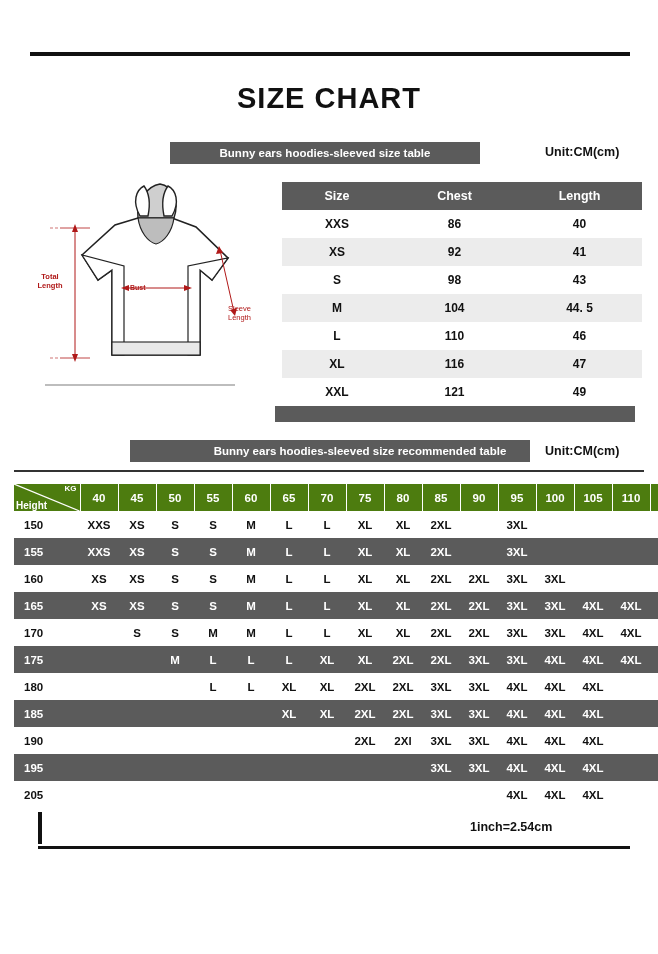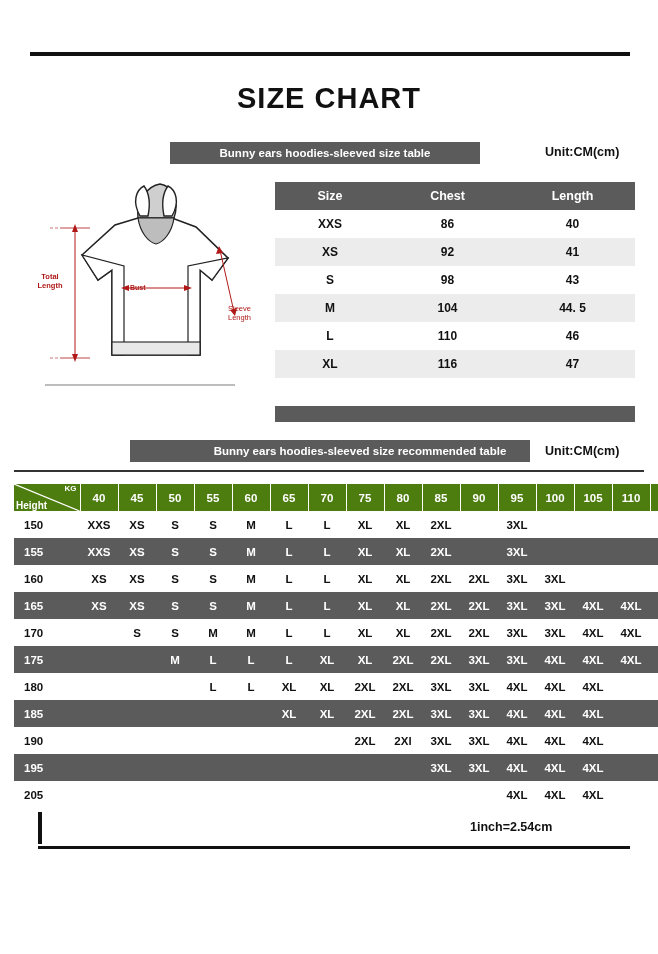--- a/index.html
+++ b/index.html
@@ -102,21 +102,21 @@
     top: 304px;
     width: 36px;
     font-size: 7.5px;
     font-weight: normal;
     color: #b01818;
     line-height: 9px;
   }
   
   .sizetable {
     position: absolute;
-    left: 275px;
+    left: 282px;
     top: 182px;
     width: 360px;
     border-collapse: collapse;
     font-size: 12px;
   }
   .sizetable td, .sizetable th {
     height: 28px;
     text-align: center;
     font-weight: bold;
     border: none;
@@ -353,20 +353,25 @@
       </tr>
       <tr class="odd">
         <td>L</td>
         <td>110</td>
         <td>46</td>
       </tr>
       <tr class="even">
         <td>XL</td>
         <td>116</td>
         <td>47</td>
+      </tr>
+      <tr class="odd">
+        <td>XXL</td>
+        <td>121</td>
+        <td>49</td>
       </tr>
     </tbody>
   </table>
   <div class="table1-foot"></div>
 
   <div class="banner2">
     <div class="lbl">Bunny ears hoodies-sleeved size recommended table</div>
   </div>
   <div class="unit2">Unit:CM(cm)</div>
   <div class="rule2"></div>

